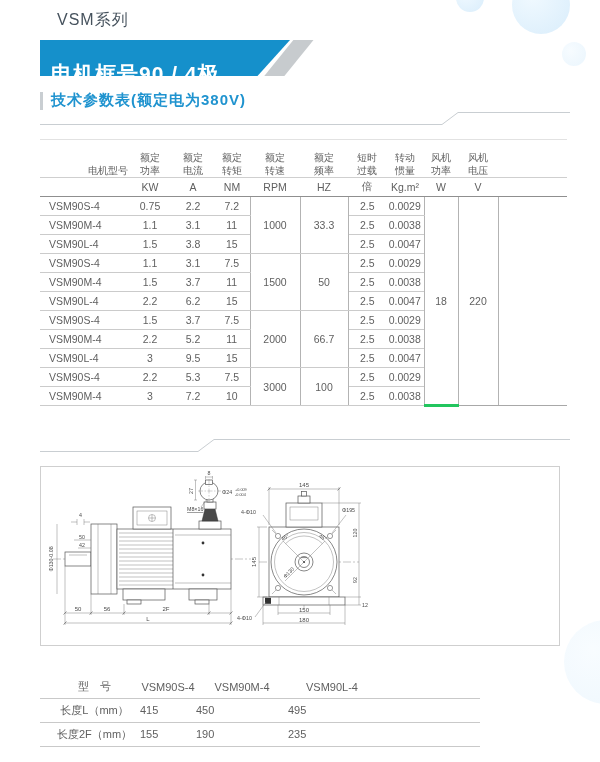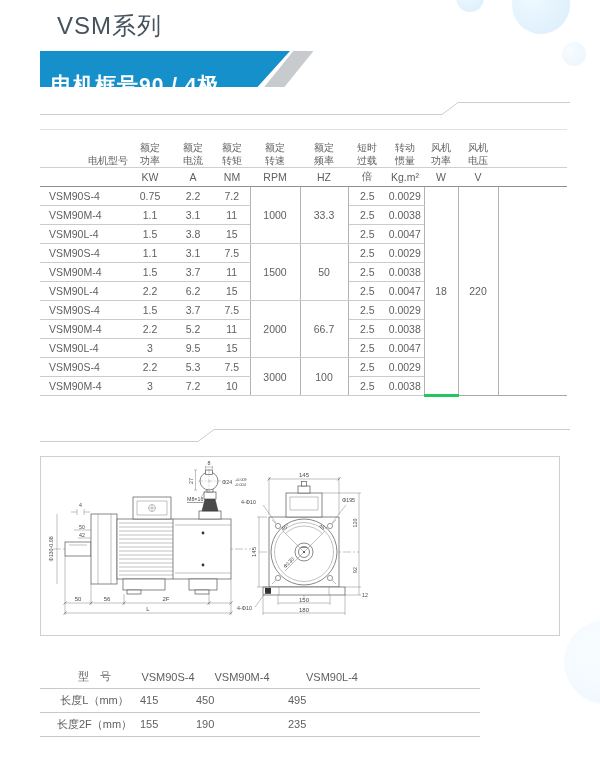--- a/index.html
+++ b/index.html
@@ -12,21 +12,21 @@
     overflow:hidden;
   }
   .bubble { position:absolute; border-radius:50%;
     background:radial-gradient(circle at 35% 35%, #f0f9ff, #d9edfb); z-index:0; }
   .bubble.b1 { left:512px; top:-24px; width:58px; height:58px; }
   .bubble.b2 { left:456px; top:-16px; width:28px; height:28px; }
   .bubble.b3 { left:562px; top:42px; width:24px; height:24px; opacity:.55; }
   .bubble.b4 { left:564px; top:620px; width:84px; height:84px; opacity:.45; }
   .content { position:relative; z-index:1; }
 
-  .page-title { margin:10px 0 0 57px; font-size:24px; color:#46525d; letter-spacing:1px; }
+  .page-title { margin:10px 0 0 57px; font-size:16px; color:#46525d; letter-spacing:1px; }
 
   .banner { position:relative; margin:9px 0 0 40px; width:290px; height:36px; }
   .banner-shape { position:absolute; left:0; top:0; width:250px; height:36px;
     background:#1590cb; clip-path:polygon(0 0,100% 0,87% 100%,0 100%); }
   .banner-slash { position:absolute; left:222px; top:0; width:56px; height:36px;
     background:#c7cbce; clip-path:polygon(56% 0,92% 0,40% 100%,4% 100%); }
   .banner-text { position:absolute; left:11px; top:16px; line-height:36px;
     font-size:21px; font-weight:bold; color:#fff; letter-spacing:1px; z-index:2; }
 
   .sec { margin-left:40px; }
@@ -86,20 +86,24 @@
 
   <div class="page-title">VSM系列</div>
 
   <div class="banner">
     <div class="banner-shape"></div>
     <div class="banner-slash"></div>
     <div class="banner-text">电机框号90 / 4极</div>
   </div>
 
   <div class="sec sec1">
+    <div class="sec-head">
+      <div class="sec-bar"></div>
+      <div class="sec-title">技术参数表(额定电为380V)</div>
+    </div>
     <svg class="sec-line" width="530" height="15">
       <path d="M0 13.5 H402 L418 1.5 H530" stroke="#c9ced2" stroke-width="1" fill="none"></path>
     </svg>
   </div>
 
   <table class="spec">
     <colgroup>
       <col style="width:88px">
         <col style="width:44px">
         <col style="width:42px">

